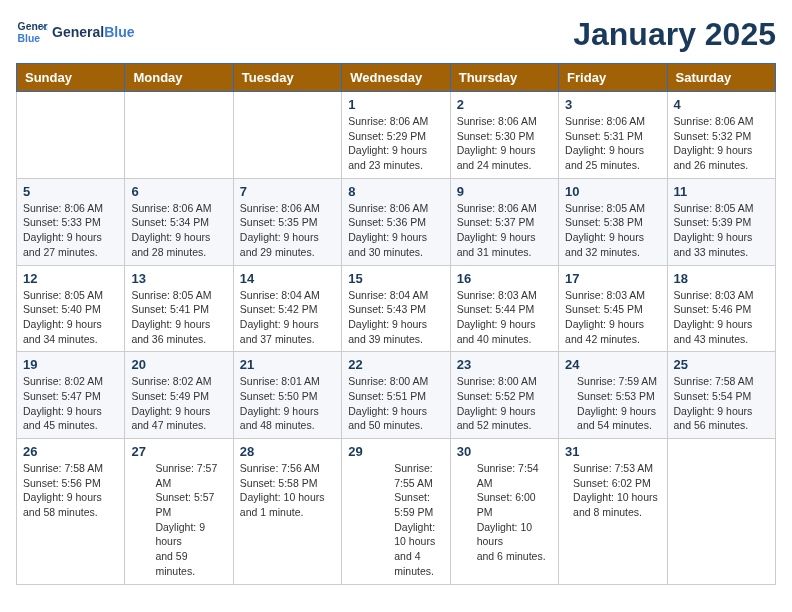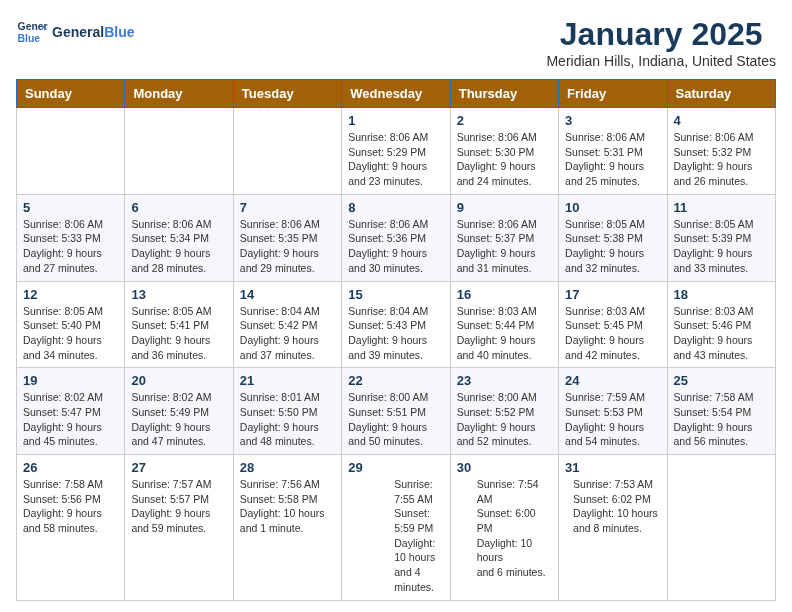--- a/index.html
+++ b/index.html
@@ -19,21 +19,21 @@
     .logo {
       display: flex;
       align-items: center;
       gap: 4px;
     }
     .logo-icon {
       width: 32px;
       height: 32px;
     }
     .title-block {
-      text-align: center;
+      text-align: left;
     }
     .month-title {
       font-size: 32px;
       font-weight: bold;
       color: #1a3a5c;
     }
     .location {
       font-size: 14px;
       color: #333;
     }
@@ -91,21 +91,20 @@
       <polygon points="32,10 40,18 32,14" fill="#3a7bd5"></polygon>
     </svg>
     <div>
       <div style="font-size:14px;font-weight:bold;color:#1a3a5c;line-height:1.2;text-align:right;">
         <span style="color:#1a3a5c;">General</span><span style="color:#3a7bd5;">Blue</span>
       </div>
     </div>
   </div>
   <div class="title-block">
     <div class="month-title">January 2025</div>
-    <div class="location">Meridian Hills, Indiana, United States</div>
   </div>
 </div>
 
 <table class="calendar">
   <thead>
     <tr>
     <th>Sunday</th>
         <th>Monday</th>
         <th>Tuesday</th>
         <th>Wednesday</th>
@@ -281,21 +280,21 @@
         </td>
         <td>
           <span class="day-number">23</span>
           <div class="day-info" style="white-space: pre-line;">Sunrise: 8:00 AM
 Sunset: 5:52 PM
 Daylight: 9 hours
 and 52 minutes.</div>
         </td>
         <td>
           <span class="day-number">24</span>
-          <div class="day-info" style="white-space: pre-line;">Sunrise: 7:59 AM
+          <div class="day-info" style="white-space: pre-line; margin-left: 12px;">Sunrise: 7:59 AM
 Sunset: 5:53 PM
 Daylight: 9 hours
 and 54 minutes.</div>
         </td>
         <td>
           <span class="day-number">25</span>
           <div class="day-info" style="white-space: pre-line;">Sunrise: 7:58 AM
 Sunset: 5:54 PM
 Daylight: 9 hours
 and 56 minutes.</div>
@@ -304,21 +303,21 @@
       <tr>
         <td>
           <span class="day-number">26</span>
           <div class="day-info" style="white-space: pre-line;">Sunrise: 7:58 AM
 Sunset: 5:56 PM
 Daylight: 9 hours
 and 58 minutes.</div>
         </td>
         <td>
           <span class="day-number">27</span>
-          <div class="day-info" style="white-space: pre-line;">Sunrise: 7:57 AM
+          <div class="day-info" style="white-space: pre-line; margin-left: 24px;">Sunrise: 7:57 AM
 Sunset: 5:57 PM
 Daylight: 9 hours
 and 59 minutes.</div>
         </td>
         <td>
           <span class="day-number">28</span>
           <div class="day-info" style="white-space: pre-line;">Sunrise: 7:56 AM
 Sunset: 5:58 PM
 Daylight: 10 hours
 and 1 minute.</div>

